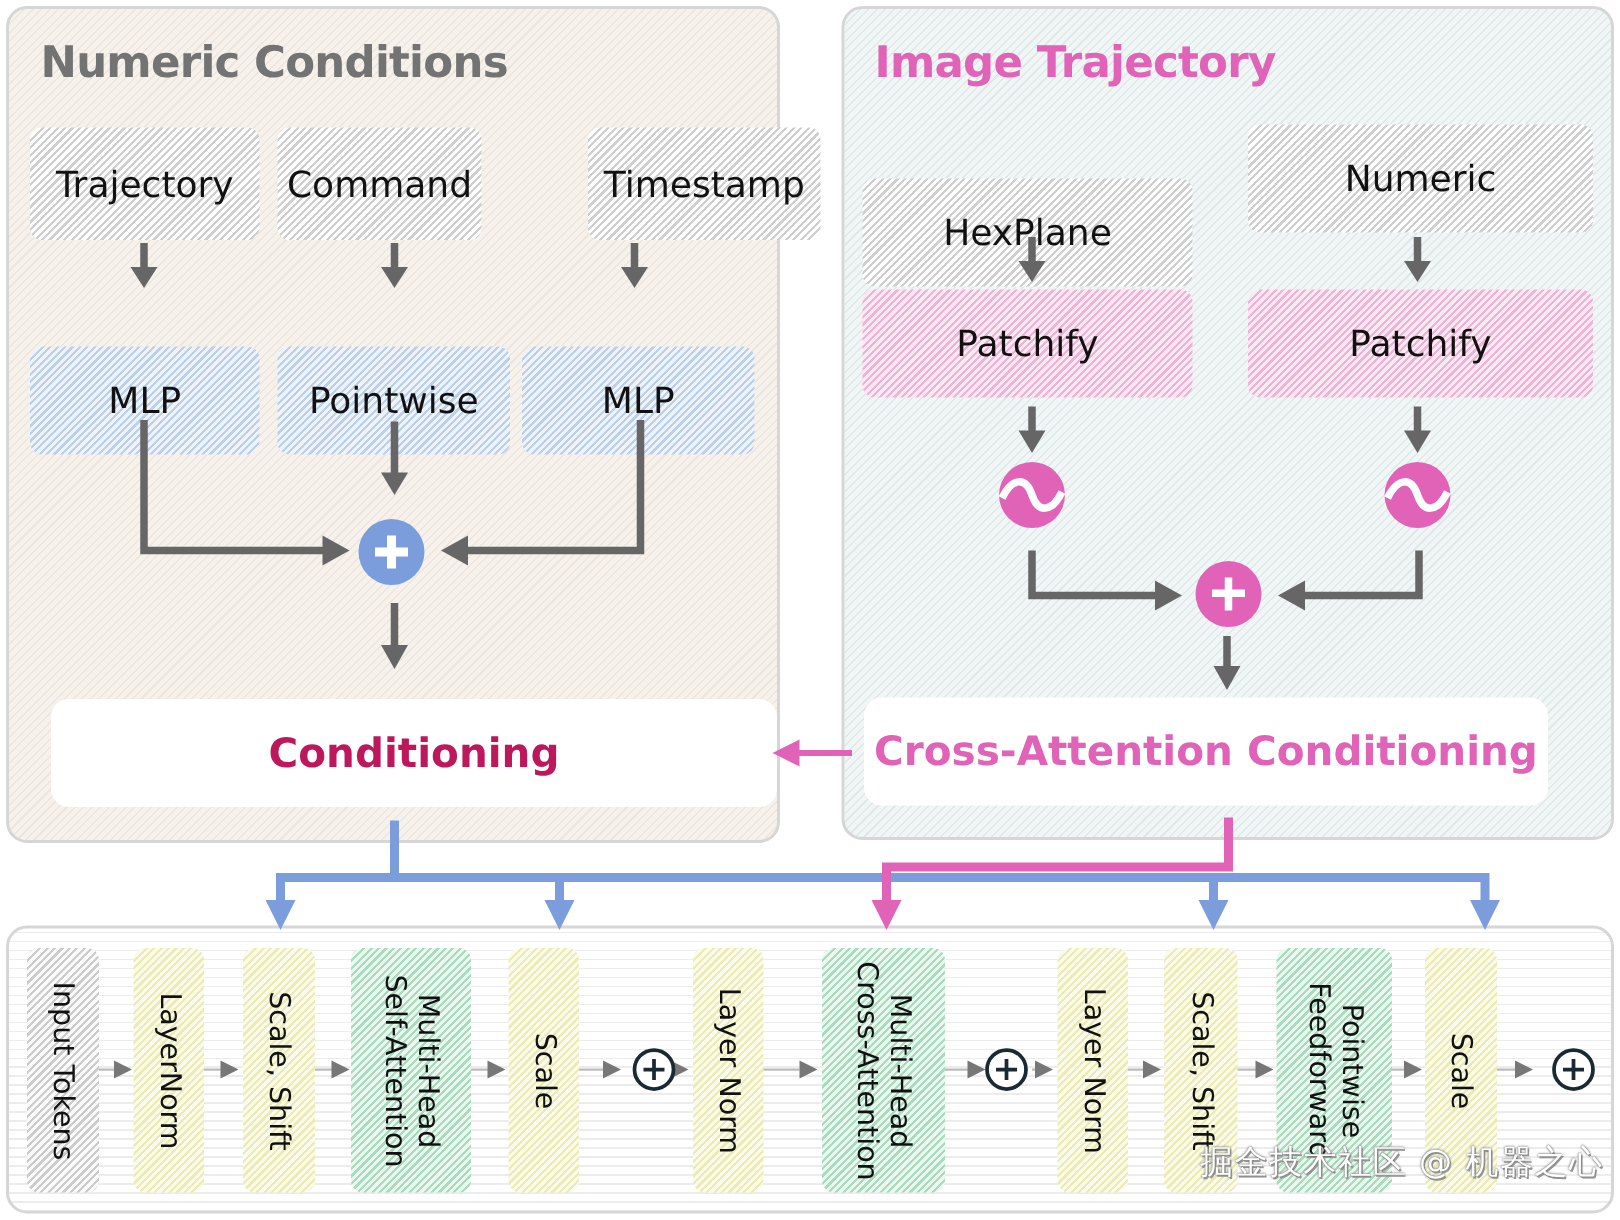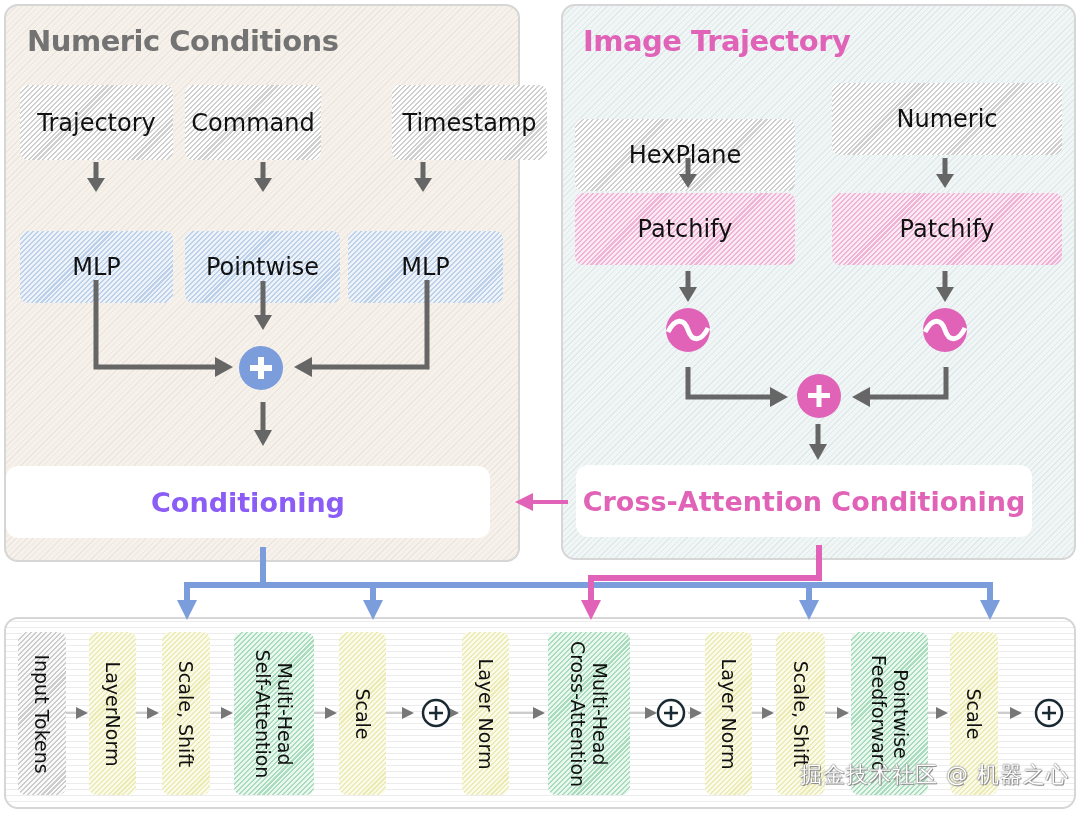--- a/index.html
+++ b/index.html
@@ -49,21 +49,21 @@
 <div class="box hatch-blue" style="left:20px;top:195px;width:153px;height:72px;">MLP</div>
 <div class="box hatch-blue" style="left:185px;top:195px;width:155px;height:72px;">Pointwise</div>
 <div class="box hatch-blue" style="left:348px;top:195px;width:155px;height:72px;">MLP</div>
 
 <div class="box hatch-gray" style="left:575px;top:83px;width:220px;height:72px;margin-top:36px;">HexPlane</div>
 <div class="box hatch-gray" style="left:832px;top:83px;width:230px;height:72px;">Numeric</div>
 
 <div class="box hatch-pink" style="left:575px;top:193px;width:220px;height:72px;">Patchify</div>
 <div class="box hatch-pink" style="left:832px;top:193px;width:230px;height:72px;">Patchify</div>
 
-<div class="white-box" style="left:6px;top:466px;width:484px;height:72px;color:#8b5cf6;">Conditioning</div>
+<div class="white-box" style="left:34px;top:466px;width:484px;height:72px;color:#be185d;">Conditioning</div>
 <div class="white-box" style="left:576px;top:465px;width:456px;height:72px;color:#e063b8;">Cross-Attention Conditioning</div>
 
 <div class="vcol hatch-lgray" style="left:18px;width:48px;">
   <div class="vlabel">Input Tokens</div>
 </div>
 <div class="vcol hatch-yellow" style="left:89px;width:47px;">
   <div class="vlabel">LayerNorm</div>
 </div>
 <div class="vcol hatch-yellow" style="left:162px;width:48px;">
   <div class="vlabel">Scale, Shift</div>

